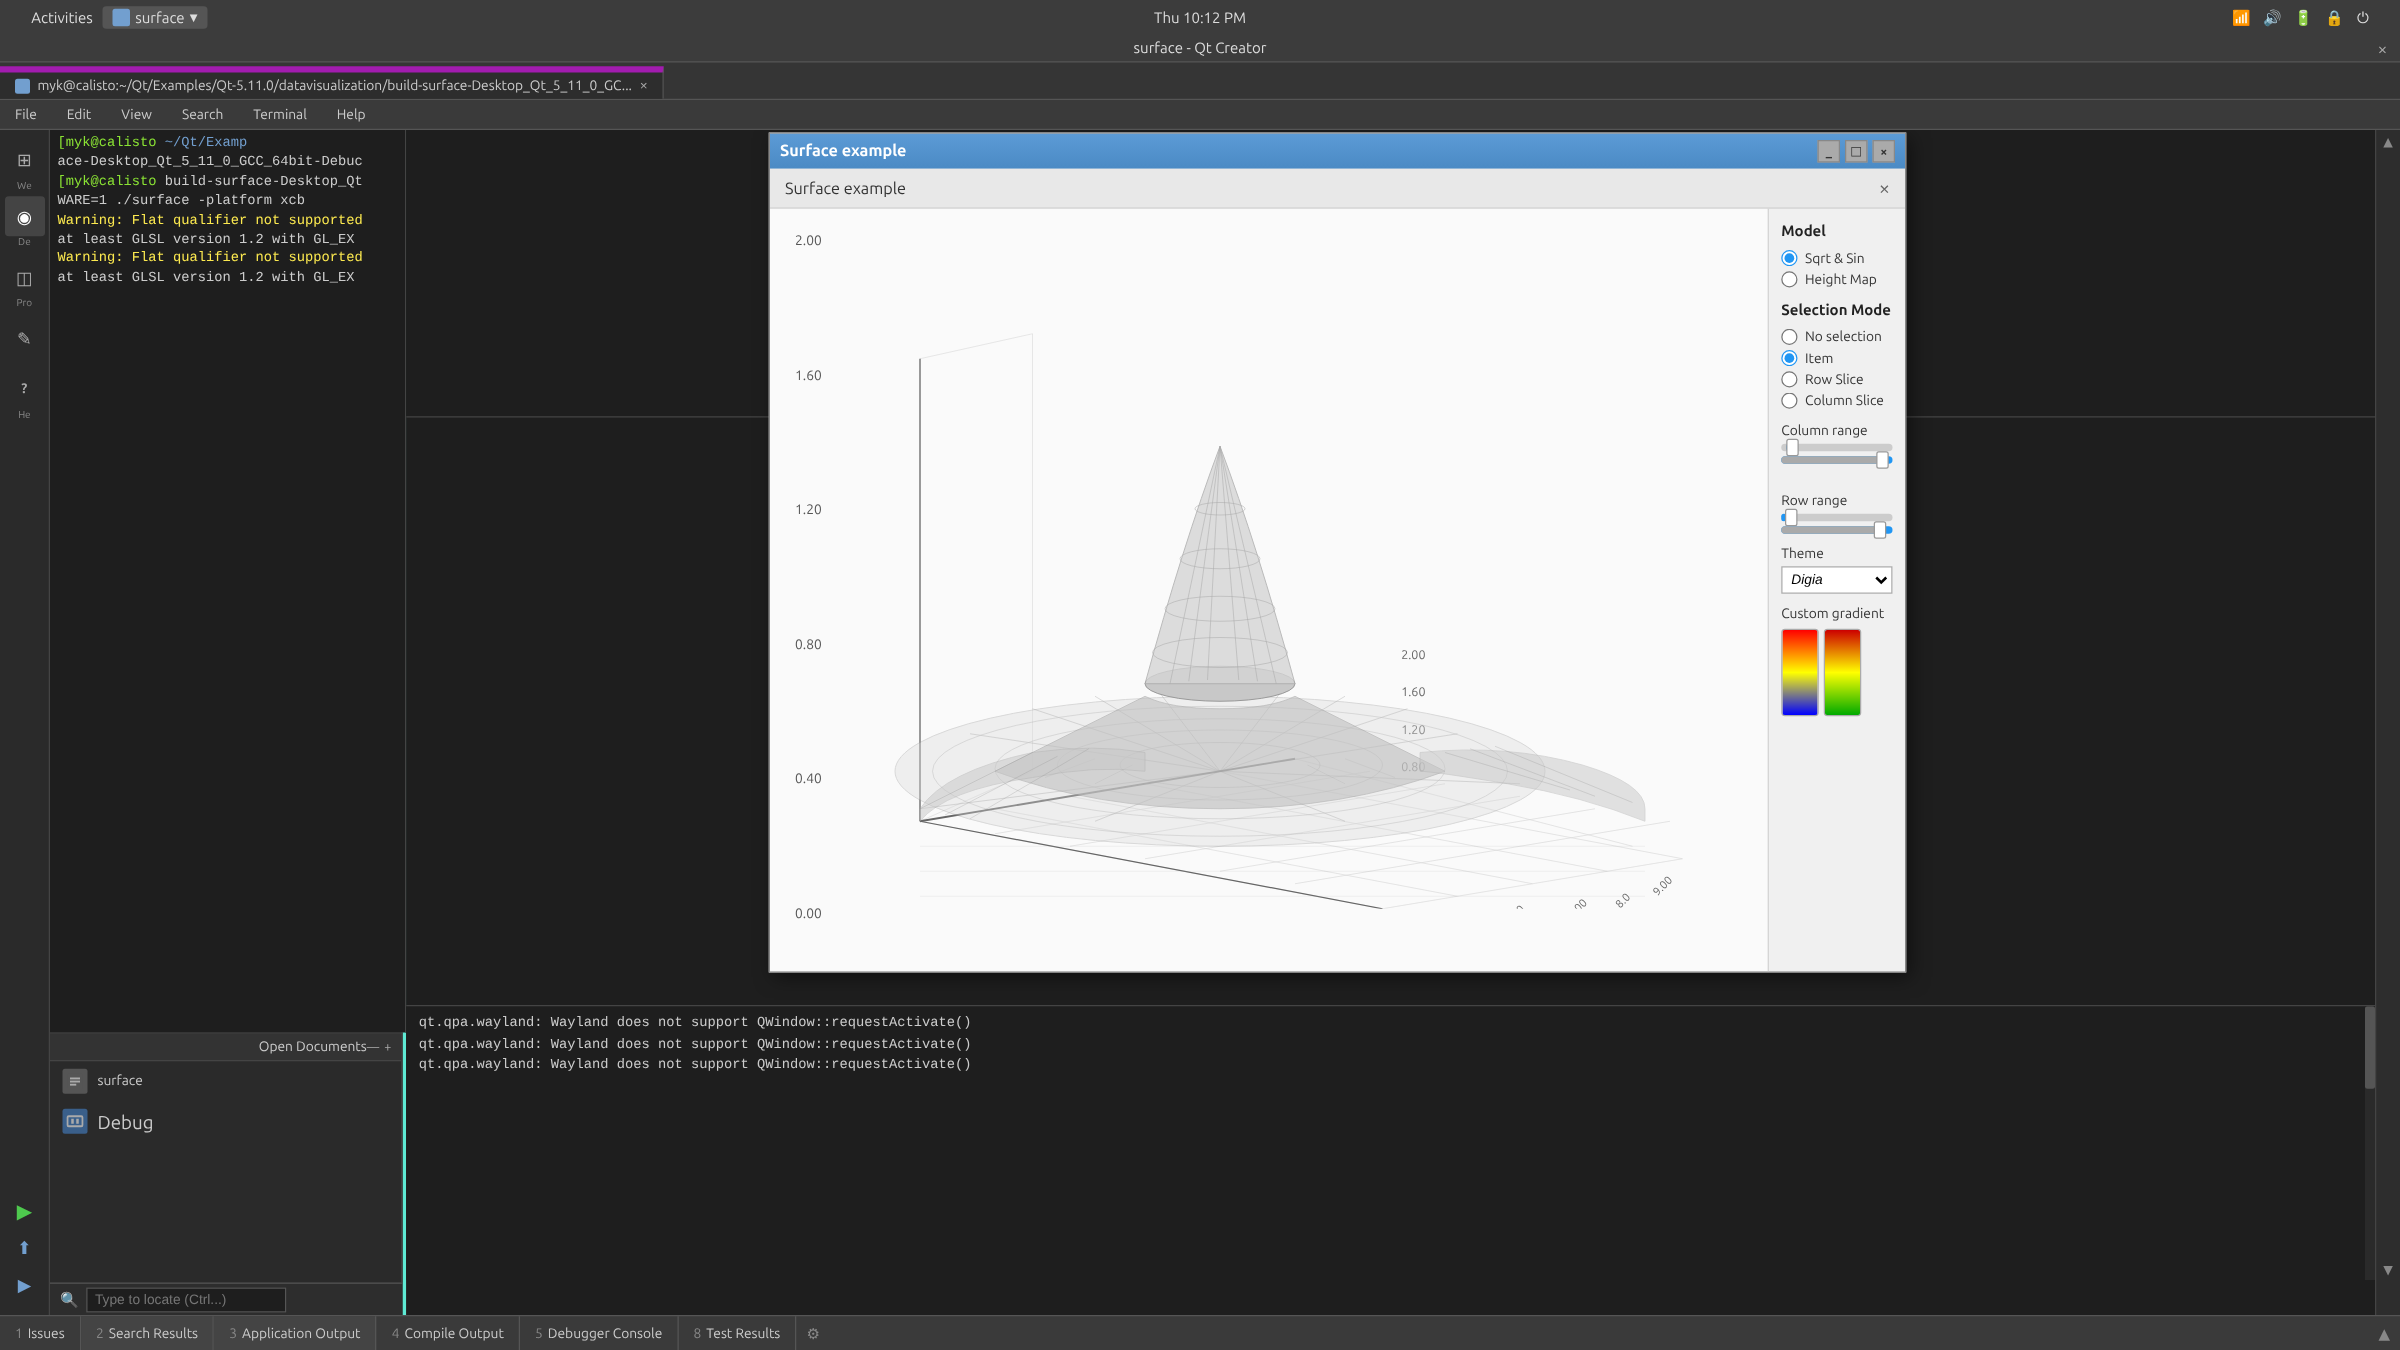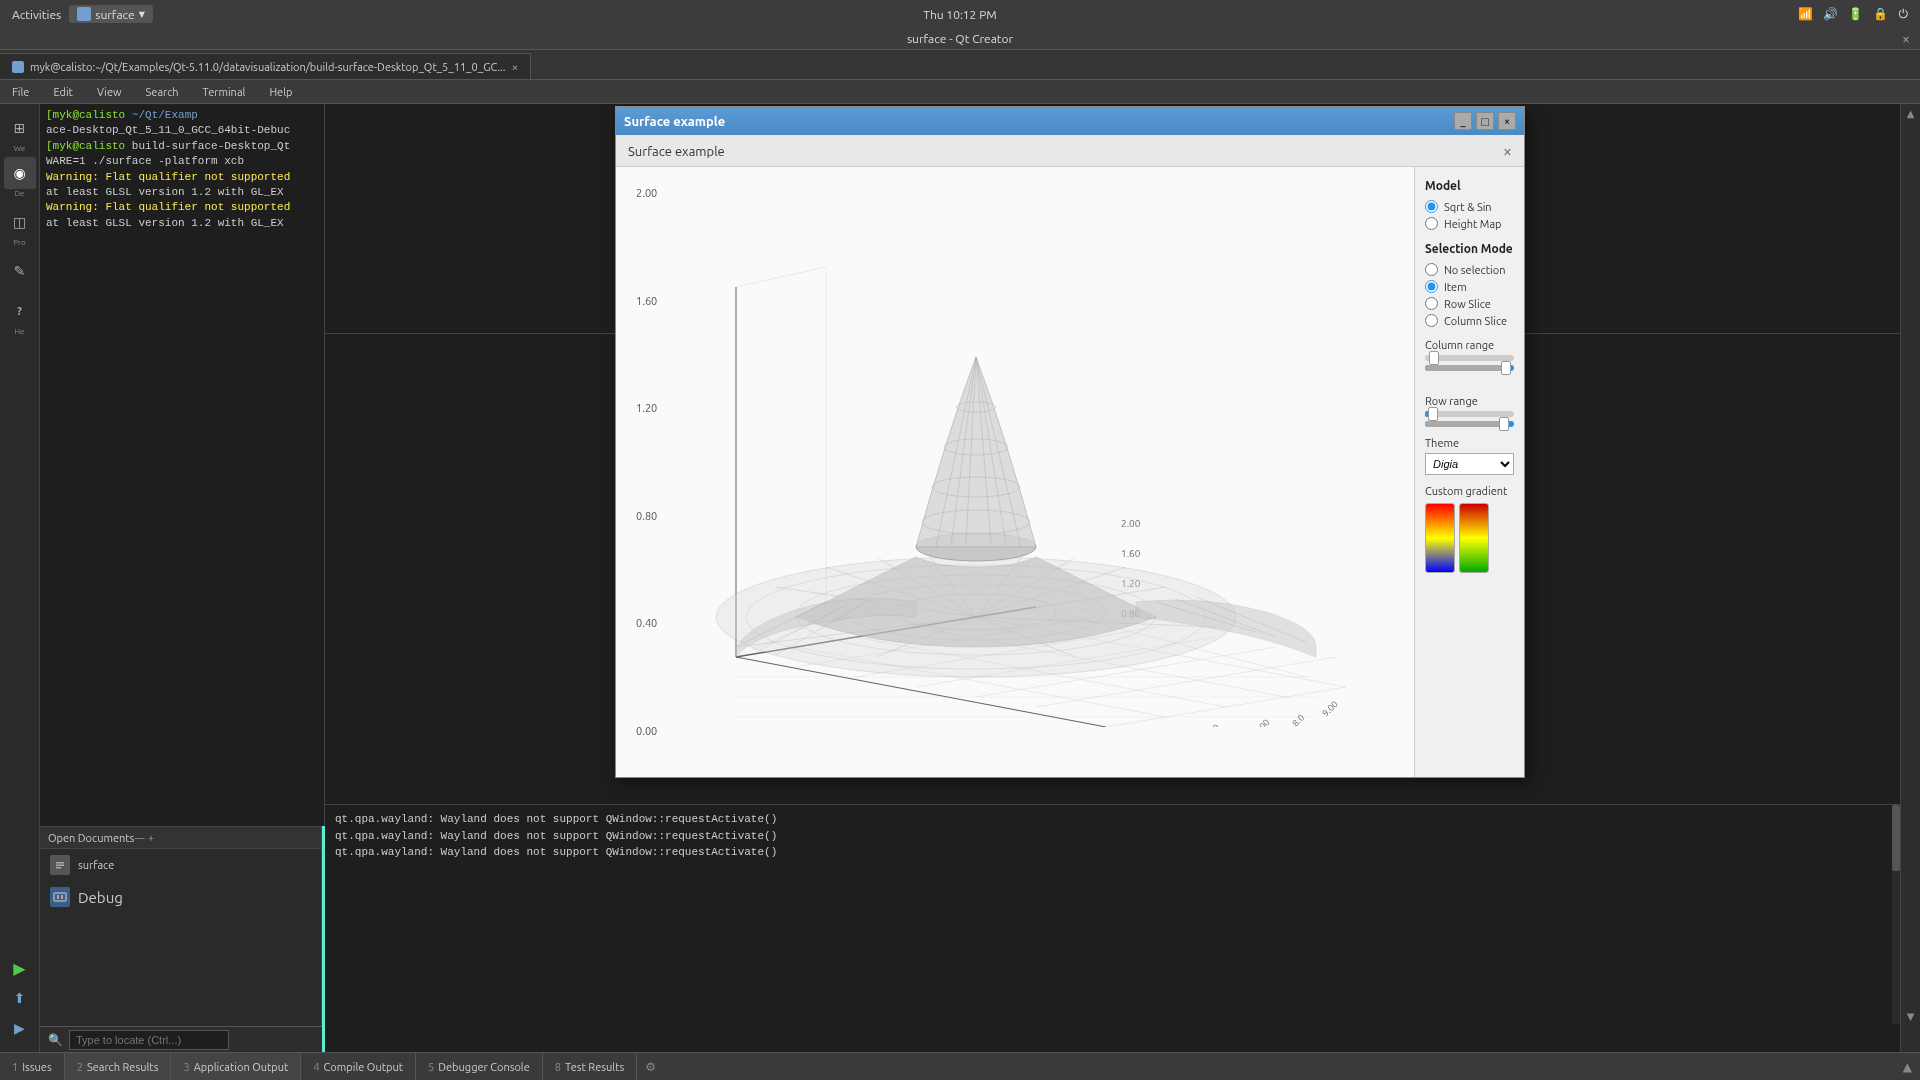--- a/index.html
+++ b/index.html
@@ -1,45 +1,45 @@
 <!DOCTYPE html>
 <html><head>
   <meta charset="utf-8">
   <style>
     * { margin: 0; padding: 0; box-sizing: border-box; }
     body { width: 1920px; height: 1080px; overflow: hidden; background: #2b2b2b; font-family: 'Ubuntu', 'DejaVu Sans', sans-serif; font-size: 12px; color: #ccc; }
 
     
     .system-bar {
-      width: 100%; height: 28px; background: #3c3c3c; display: flex; align-items: center; justify-content: center; padding: 0 12px; color: #ddd; font-size: 12px;
+      width: 100%; height: 28px; background: #3c3c3c; display: flex; align-items: center; justify-content: center; padding: 0 25px; color: #ddd; font-size: 12px;
     }
     .system-bar-left { display: flex; align-items: center; gap: 8px; }
     .system-bar-right { display: flex; align-items: center; gap: 10px; margin-left: auto; }
 
     
     .qt-creator { position: absolute; top: 28px; left: 0; width: 100%; height: 1052px; background: #2d2d2d; display: flex; flex-direction: column; }
 
     
     .tab-bar { height: 30px; background: #353535; display: flex; align-items: flex-end; padding-left: 0; border-bottom: 1px solid #555; }
-    .tab { height: 26px; padding: 0 12px; display: flex; align-items: center; gap: 6px; background: #2d2d2d; border-top: 1px solid #a21caf; border-right: 1px solid #555; font-size: 11px; color: #ccc; cursor: pointer; }
+    .tab { height: 26px; padding: 0 12px; display: flex; align-items: center; gap: 6px; background: #2d2d2d; border-top: 5px solid #a21caf; border-right: 1px solid #555; font-size: 11px; color: #ccc; cursor: pointer; }
 
     
     .menu-bar { height: 24px; background: #3a3a3a; display: flex; align-items: center; padding: 0 8px; gap: 16px; border-bottom: 1px solid #555; font-size: 11px; color: #ccc; }
     .menu-item { cursor: pointer; padding: 2px 4px; }
     .sidebar-icon { width: 32px; height: 32px; display: flex; align-items: center; justify-content: center; color: #aaa; font-size: 14px; cursor: pointer; border-radius: 3px; }
     .sidebar-icon.active { background: #444; color: #fff; }
     .sidebar-icon-text { font-size: 8px; color: #888; text-align: center; margin-top: -4px; }
 
     
     .terminal-area { width: 285px; background: #1e1e1e; border-right: 1px solid #444; font-family: 'Courier New', monospace; font-size: 11px; color: #ccc; overflow: hidden; display: flex; flex-direction: column; }
     .terminal-content { flex: 1; padding: 4px 6px; overflow: hidden; line-height: 1.4; }
 
     
     .open-docs { height: 200px; background: #2a2a2a; border-top: 1px solid #444; border-right: 1px solid #444; }
-    .panel-header { height: 22px; background: #333; border-bottom: 1px solid #444; display: flex; align-items: center; justify-content: flex-start; padding: 0 8px; font-size: 11px; color: #ccc; }
+    .panel-header { height: 22px; background: #333; border-bottom: 1px solid #444; display: flex; align-items: center; justify-content: flex-end; padding: 0 8px; font-size: 11px; color: #ccc; }
     .panel-header-icons { display: flex; gap: 4px; }
     .panel-header-icon { color: #aaa; cursor: pointer; font-size: 10px; }
     .open-docs-item { padding: 6px 10px; display: flex; align-items: center; gap: 8px; font-size: 11px; color: #ccc; }
     .open-docs-icon { width: 20px; height: 20px; background: #555; border-radius: 2px; display: flex; align-items: center; justify-content: center; font-size: 10px; }
 
     
     .center-area { flex: 1; display: flex; flex-direction: column; position: relative; background: #1e1e1e; }
 
     
     .surface-window { position: absolute; top: 2px; left: 290px; width: 910px; background: #f0f0f0; border: 1px solid #888; box-shadow: 4px 4px 15px rgba(0,0,0,0.5); z-index: 10; display: flex; flex-direction: column; }

